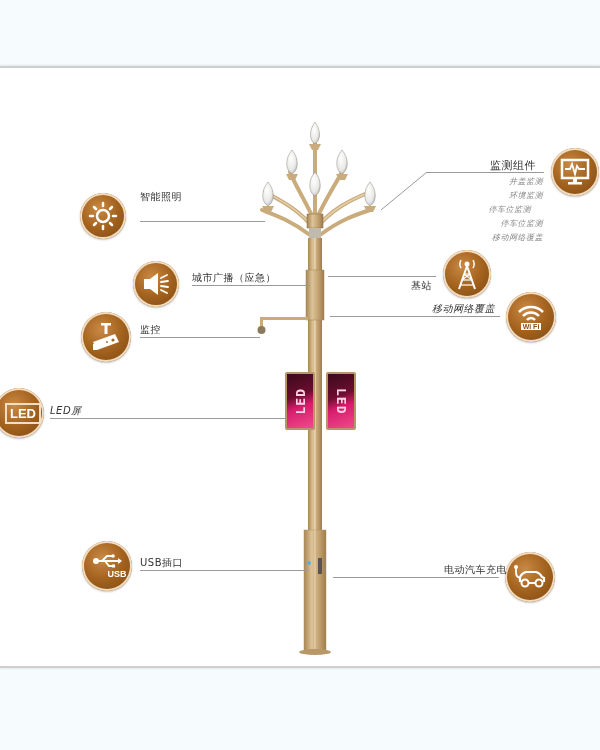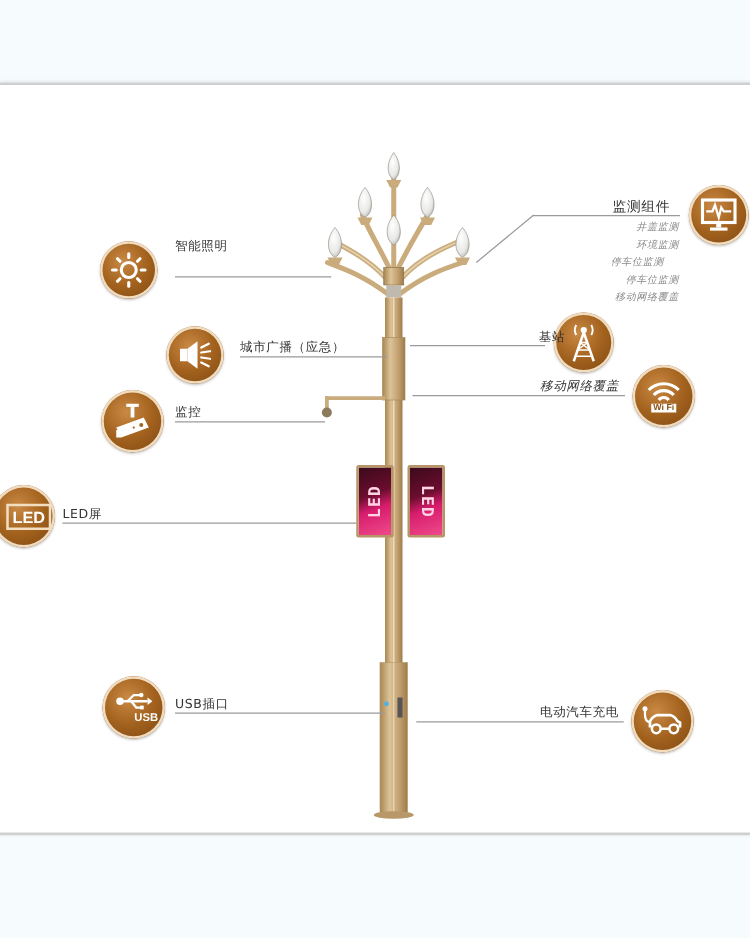--- a/index.html
+++ b/index.html
@@ -160,21 +160,21 @@
     <circle cx="24" cy="20" r="1.6" fill="#a5641f"></circle>
     <circle cx="18" cy="22" r="0.9" fill="#a5641f"></circle>
   </svg>
 </div>
 <span class="label" style="left:140px;top:323px;">监控</span>
 <div class="line" style="left:140px;top:337px;width:120px;"></div>
 
 <div class="icon-circle" style="left:-6px;top:388px;width:50px;height:50px;">
   <div style="border:2px solid #f2dfc3;padding:1px 3px;color:#fff;font-weight:bold;font-size:13px;font-family:'Liberation Sans',sans-serif;margin-left:8px;">LED</div>
 </div>
-<span class="label" style="left:50px;top:404px;">LED屏</span>
+<span class="label" style="left:50px;top:404px;font-style:italic;">LED屏</span>
 <div class="line" style="left:50px;top:418px;width:235px;"></div>
 
 <div class="icon-circle" style="left:82px;top:541px;width:50px;height:50px;">
   <div style="display:flex;flex-direction:column;align-items:center;">
     <svg width="30" height="16" viewBox="0 0 30 16">
       <circle cx="4" cy="8" r="3" fill="#fff"></circle>
       <line x1="4" y1="8" x2="26" y2="8" stroke="#fff" stroke-width="2"></line>
       <path d="M26 5 L30 8 L26 11 Z" fill="#fff"></path>
       <path d="M10 8 L15 3 L20 3" fill="none" stroke="#fff" stroke-width="1.8"></path>
       <circle cx="21" cy="3" r="1.8" fill="#fff"></circle>
@@ -216,21 +216,21 @@
     <path d="M14 9 L6 32 M14 9 L22 32" stroke="#fff" stroke-width="2" fill="none"></path>
     <g stroke="#fff" stroke-width="1.2">
       <line x1="11" y1="17" x2="17" y2="17"></line>
         <line x1="9" y1="23" x2="19" y2="23"></line>
         <line x1="8" y1="28" x2="20" y2="28"></line>
       <line x1="11" y1="17" x2="19" y2="23"></line>
         <line x1="17" y1="17" x2="9" y2="23"></line>
     </g>
   </svg>
 </div>
-<span class="label" style="left:411px;top:263px;margin-left:20px;">基站</span>
+<span class="label" style="left:411px;top:279px;">基站</span>
 <div class="line" style="left:328px;top:276px;width:108px;"></div>
 
 <div class="icon-circle" style="left:506px;top:292px;width:50px;height:50px;">
   <div style="display:flex;flex-direction:column;align-items:center;">
     <svg width="28" height="18" viewBox="0 0 28 18">
       <path d="M2 7 A17 17 0 0 1 26 7" fill="none" stroke="#fff" stroke-width="2.5"></path>
       <path d="M6 11 A11 11 0 0 1 22 11" fill="none" stroke="#fff" stroke-width="2.5"></path>
       <path d="M10 15 A5 5 0 0 1 18 15" fill="none" stroke="#fff" stroke-width="2.5"></path>
     </svg>
     <span style="background:#fff;color:#8a5015;font-weight:bold;font-size:7px;padding:0 2px;font-family:'Liberation Sans',sans-serif;">Wi Fi</span>
@@ -242,14 +242,14 @@
 <div class="icon-circle" style="left:505px;top:552px;width:50px;height:50px;">
   <svg width="36" height="26" viewBox="0 0 36 26">
     <path d="M4 4 L4 8 Q4 13 8 14" fill="none" stroke="#fff" stroke-width="1.8"></path>
     <circle cx="4" cy="3" r="2" fill="#fff"></circle>
     <path d="M8 18 L8 13 Q10 9 14 8 L24 8 Q28 9 30 13 L32 14 L32 18" fill="none" stroke="#fff" stroke-width="2.2"></path>
     <circle cx="13" cy="19" r="3.5" fill="none" stroke="#fff" stroke-width="2"></circle>
     <circle cx="27" cy="19" r="3.5" fill="none" stroke="#fff" stroke-width="2"></circle>
     <line x1="16.5" y1="19" x2="23.5" y2="19" stroke="#fff" stroke-width="2"></line>
   </svg>
 </div>
-<span class="label" style="left:432px;top:563px;">电动汽车充电</span>
+<span class="label" style="left:444px;top:563px;">电动汽车充电</span>
 <div class="line" style="left:333px;top:577px;width:166px;"></div>
 
 </body></html>

